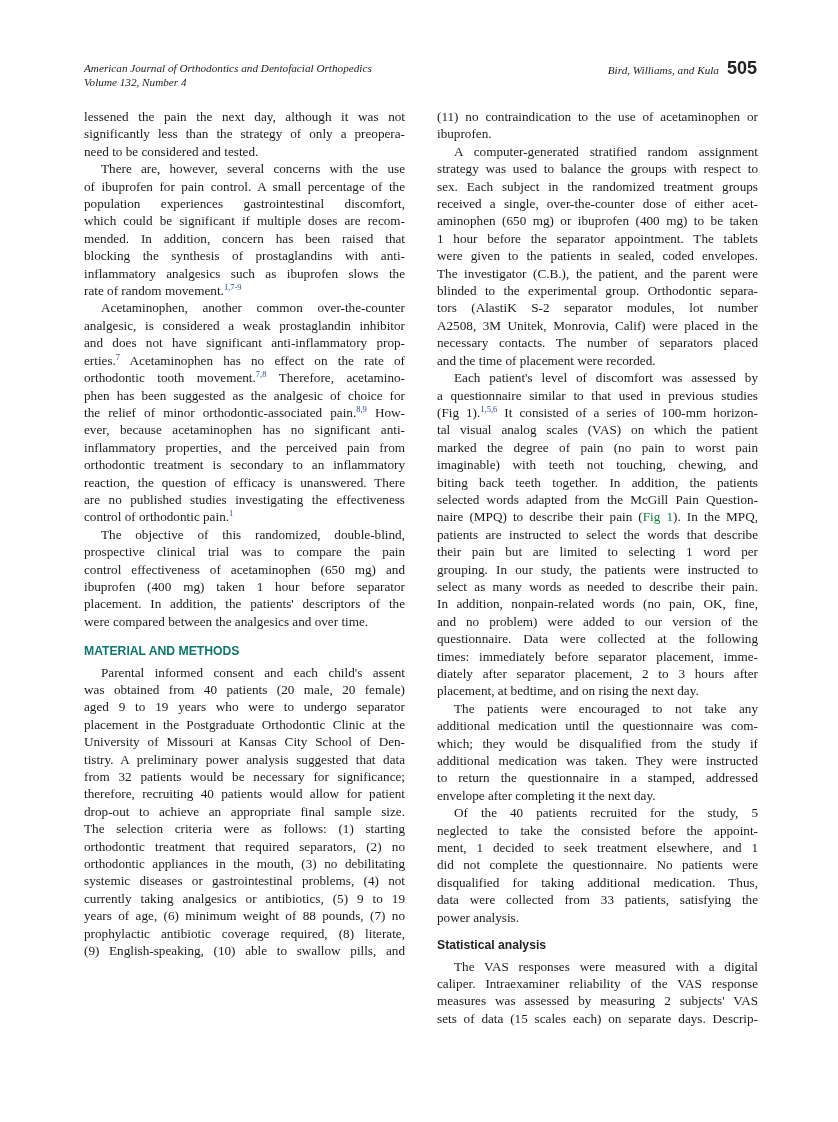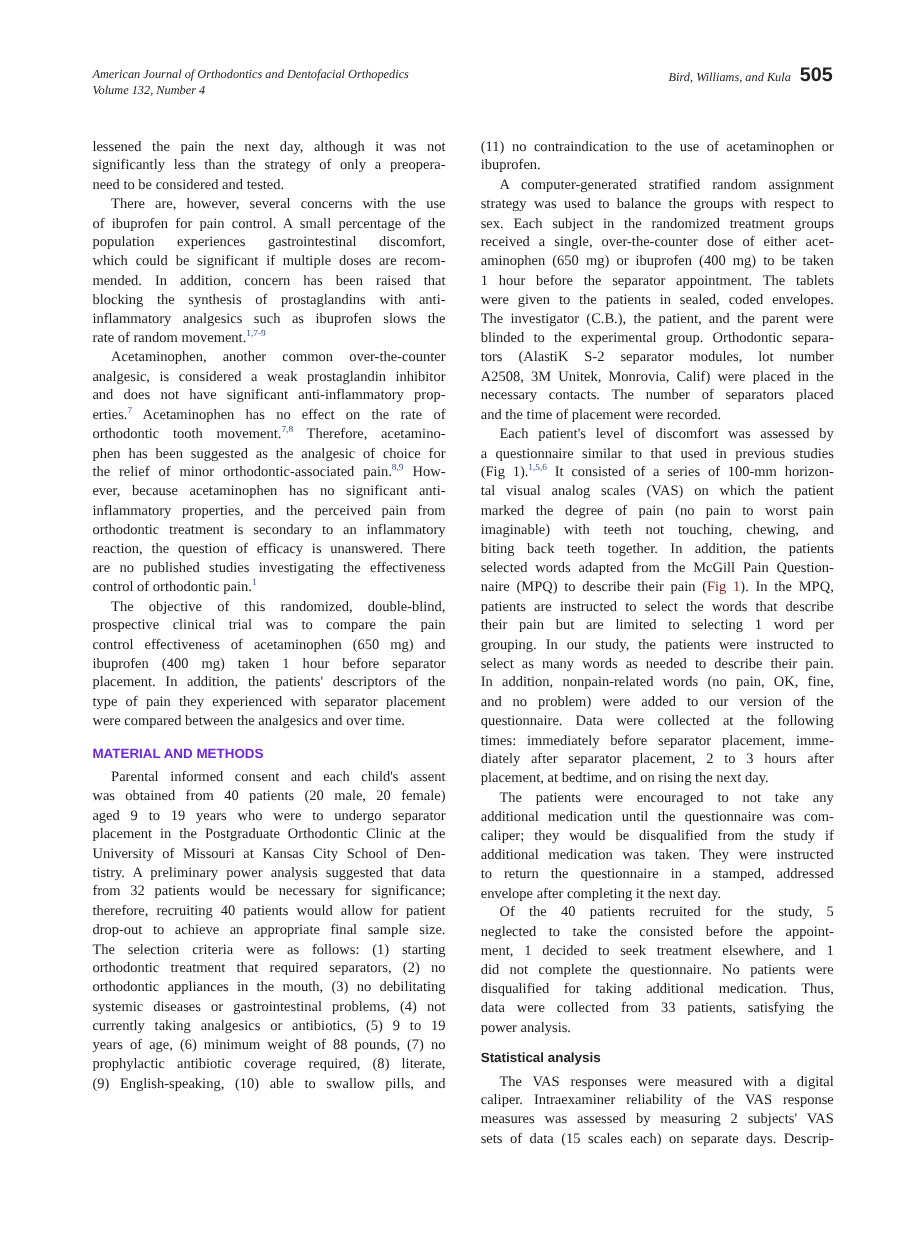--- a/index.html
+++ b/index.html
@@ -1,30 +1,30 @@
 <!DOCTYPE html>
 <html><head>
 <meta charset="utf-8">
 <style>
   html, body { margin:0; padding:0; background:#ffffff; }
   body { width:838px; height:1122px; position:relative; overflow:hidden; font-family:"Liberation Serif", serif; color:#1a1a1a; }
   .hdr-left { position:absolute; left:84px; top:62px; font-style:italic; font-size:11.2px; line-height:13.5px; color:#222; }
   .hdr-right { position:absolute; right:81px; top:62px; font-size:11.2px; line-height:13.5px; color:#222; }
   .hdr-right .auth { font-style:italic; }
   .hdr-right .pg { font-family:"Liberation Sans", sans-serif; font-weight:bold; font-size:18px; margin-left:8px;margin-top:33px; }
-  .col { position:absolute; top:124px; width:321px; }
+  .col { position:absolute; top:108px; width:321px; }
   .col.left { left:84px; }
   .col.right { left:437px; }
   .ln { font-size:13.2px; line-height:17.42px; height:17.42px; white-space:nowrap; text-align:justify; text-align-last:justify; overflow:visible; }
   .ln.last { text-align-last:left; }
   .ln.ind { text-indent:17px; }
-  .h1 { font-family:"Liberation Sans", sans-serif; font-weight:bold; font-size:12.2px; line-height:17.42px; height:17.42px; margin-top:13px; margin-bottom:3px; color:#6d28d9; }
+  .h1 { font-family:"Liberation Sans", sans-serif; font-weight:bold; font-size:12.2px; line-height:17.42px; height:17.42px; margin-top:13px; margin-bottom:3px; color:#0f766e; }
   .h2 { font-family:"Liberation Sans", sans-serif; font-weight:bold; font-size:12.2px; line-height:17.42px; height:17.42px; margin-top:11px; margin-bottom:3px; color:#222; }
   sup { font-size:8.5px; line-height:0; color:#2c4a9a; vertical-align:super; }
-  .ref { color:#7f1d1d; }
+  .ref { color:#15803d; }
 </style>
 </head>
 <body>
 
 <div class="hdr-left">
   <div>American Journal of Orthodontics and Dentofacial Orthopedics</div>
   <div>Volume 132, Number 4</div>
 </div>
 <div class="hdr-right">
   <span class="auth">Bird, Williams, and Kula</span><span class="pg">505</span>
@@ -53,21 +53,20 @@
   <div class="ln">inflammatory properties, and the perceived pain from</div>
   <div class="ln">orthodontic treatment is secondary to an inflammatory</div>
   <div class="ln">reaction, the question of efficacy is unanswered. There</div>
   <div class="ln">are no published studies investigating the effectiveness</div>
   <div class="ln last"><span>control of orthodontic pain.</span><sup>1</sup></div>
   <div class="ln ind">The objective of this randomized, double-blind,</div>
   <div class="ln">prospective clinical trial was to compare the pain</div>
   <div class="ln">control effectiveness of acetaminophen (650 mg) and</div>
   <div class="ln">ibuprofen (400 mg) taken 1 hour before separator</div>
   <div class="ln">placement. In addition, the patients' descriptors of the</div>
-  <div class="ln">type of pain they experienced with separator placement</div>
   <div class="ln last">were compared between the analgesics and over time.</div>
 
   <div class="h1">MATERIAL AND METHODS</div>
 
   <div class="ln ind">Parental informed consent and each child's assent</div>
   <div class="ln">was obtained from 40 patients (20 male, 20 female)</div>
   <div class="ln">aged 9 to 19 years who were to undergo separator</div>
   <div class="ln">placement in the Postgraduate Orthodontic Clinic at the</div>
   <div class="ln">University of Missouri at Kansas City School of Den-</div>
   <div class="ln">tistry. A preliminary power analysis suggested that data</div>
@@ -114,21 +113,21 @@
   <div class="ln">grouping. In our study, the patients were instructed to</div>
   <div class="ln">select as many words as needed to describe their pain.</div>
   <div class="ln">In addition, nonpain-related words (no pain, OK, fine,</div>
   <div class="ln">and no problem) were added to our version of the</div>
   <div class="ln">questionnaire. Data were collected at the following</div>
   <div class="ln">times: immediately before separator placement, imme-</div>
   <div class="ln">diately after separator placement, 2 to 3 hours after</div>
   <div class="ln last">placement, at bedtime, and on rising the next day.</div>
   <div class="ln ind">The patients were encouraged to not take any</div>
   <div class="ln">additional medication until the questionnaire was com-</div>
-  <div class="ln">caliper; they would be disqualified from the study if</div>
+  <div class="ln">which; they would be disqualified from the study if</div>
   <div class="ln">additional medication was taken. They were instructed</div>
   <div class="ln">to return the questionnaire in a stamped, addressed</div>
   <div class="ln last">envelope after completing it the next day.</div>
   <div class="ln ind">Of the 40 patients recruited for the study, 5</div>
   <div class="ln">neglected to take the consisted before the appoint-</div>
   <div class="ln">ment, 1 decided to seek treatment elsewhere, and 1</div>
   <div class="ln">did not complete the questionnaire. No patients were</div>
   <div class="ln">disqualified for taking additional medication. Thus,</div>
   <div class="ln">data were collected from 33 patients, satisfying the</div>
   <div class="ln last">power analysis.</div>

